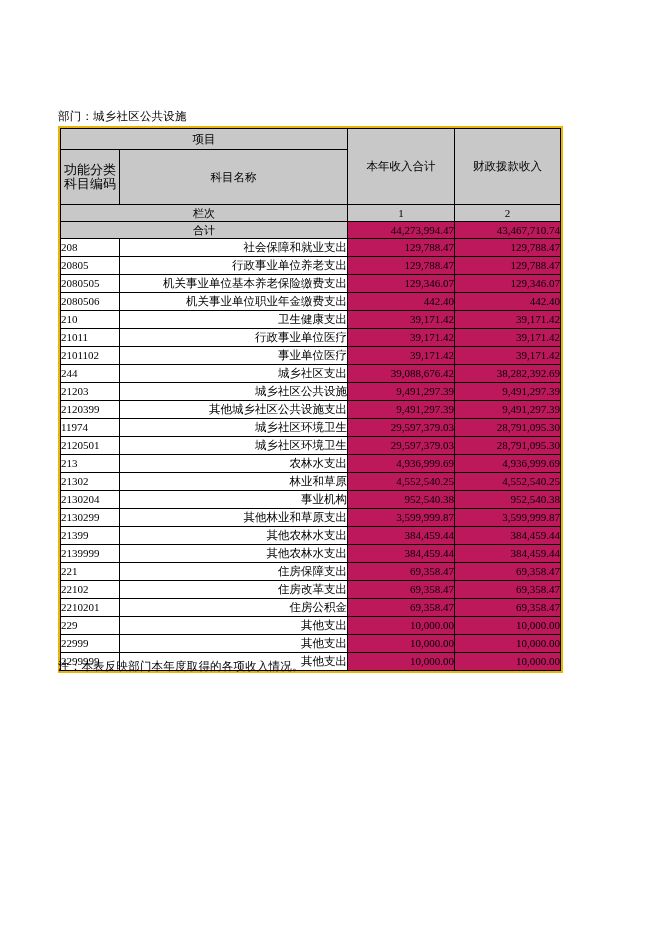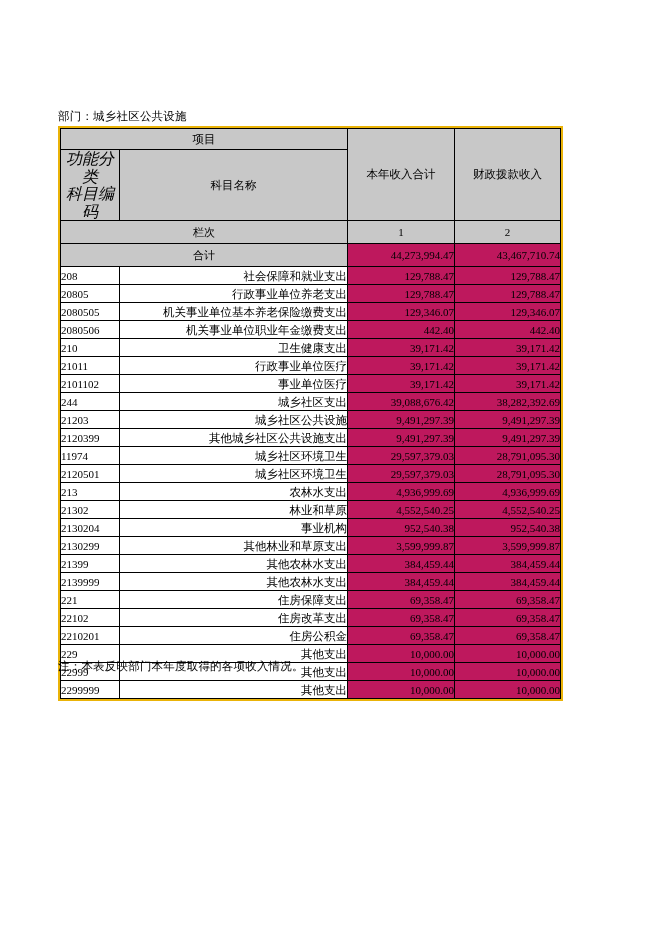--- a/index.html
+++ b/index.html
@@ -80,21 +80,21 @@
 
   .row-title {
     height: 21px;
     font-size: 11.5px;
   }
   .row-sub {
     height: 55px;
     font-size: 11.5px;
   }
   .row-rank, .row-total {
-    height: 23px;
+    height: 17px;
     font-size: 11px;
   }
 
   .cell-code {
     text-align: left;
     padding-left: 2px;
     font-size: 11px;
     white-space: nowrap;
   }
   .cell-name {
@@ -112,24 +112,23 @@
     background: #be185d;
   }
   .cell-num.hdrnum {
     background: #c8c8c8;
     text-align: center;
   }
 
   tr.data-row td { height: 17px; }
 
   .sub-code {
-    font-size: 16px;
+    font-size: 13px;
     text-align: center;
     line-height: 1.25;
-    font-style: italic;
   }
 
   
   .frame {
     border: 2px solid #eab308;
     display: inline-block;
     line-height: 0;
   }
 
   

